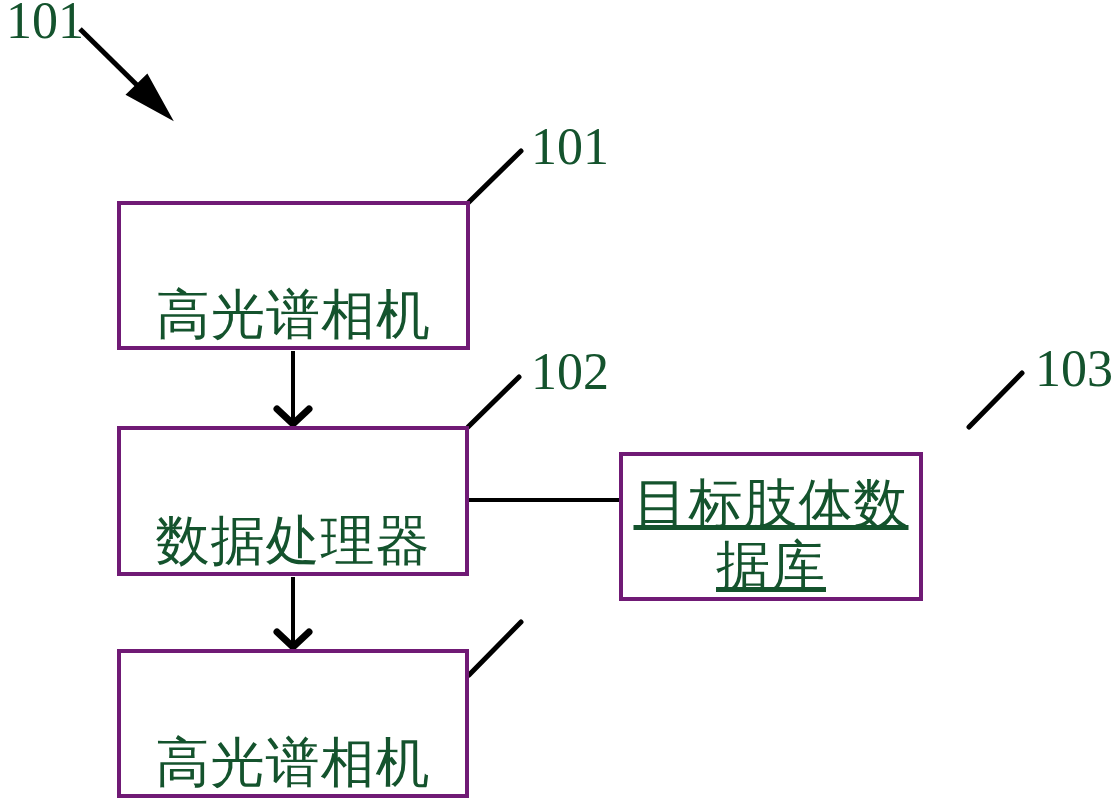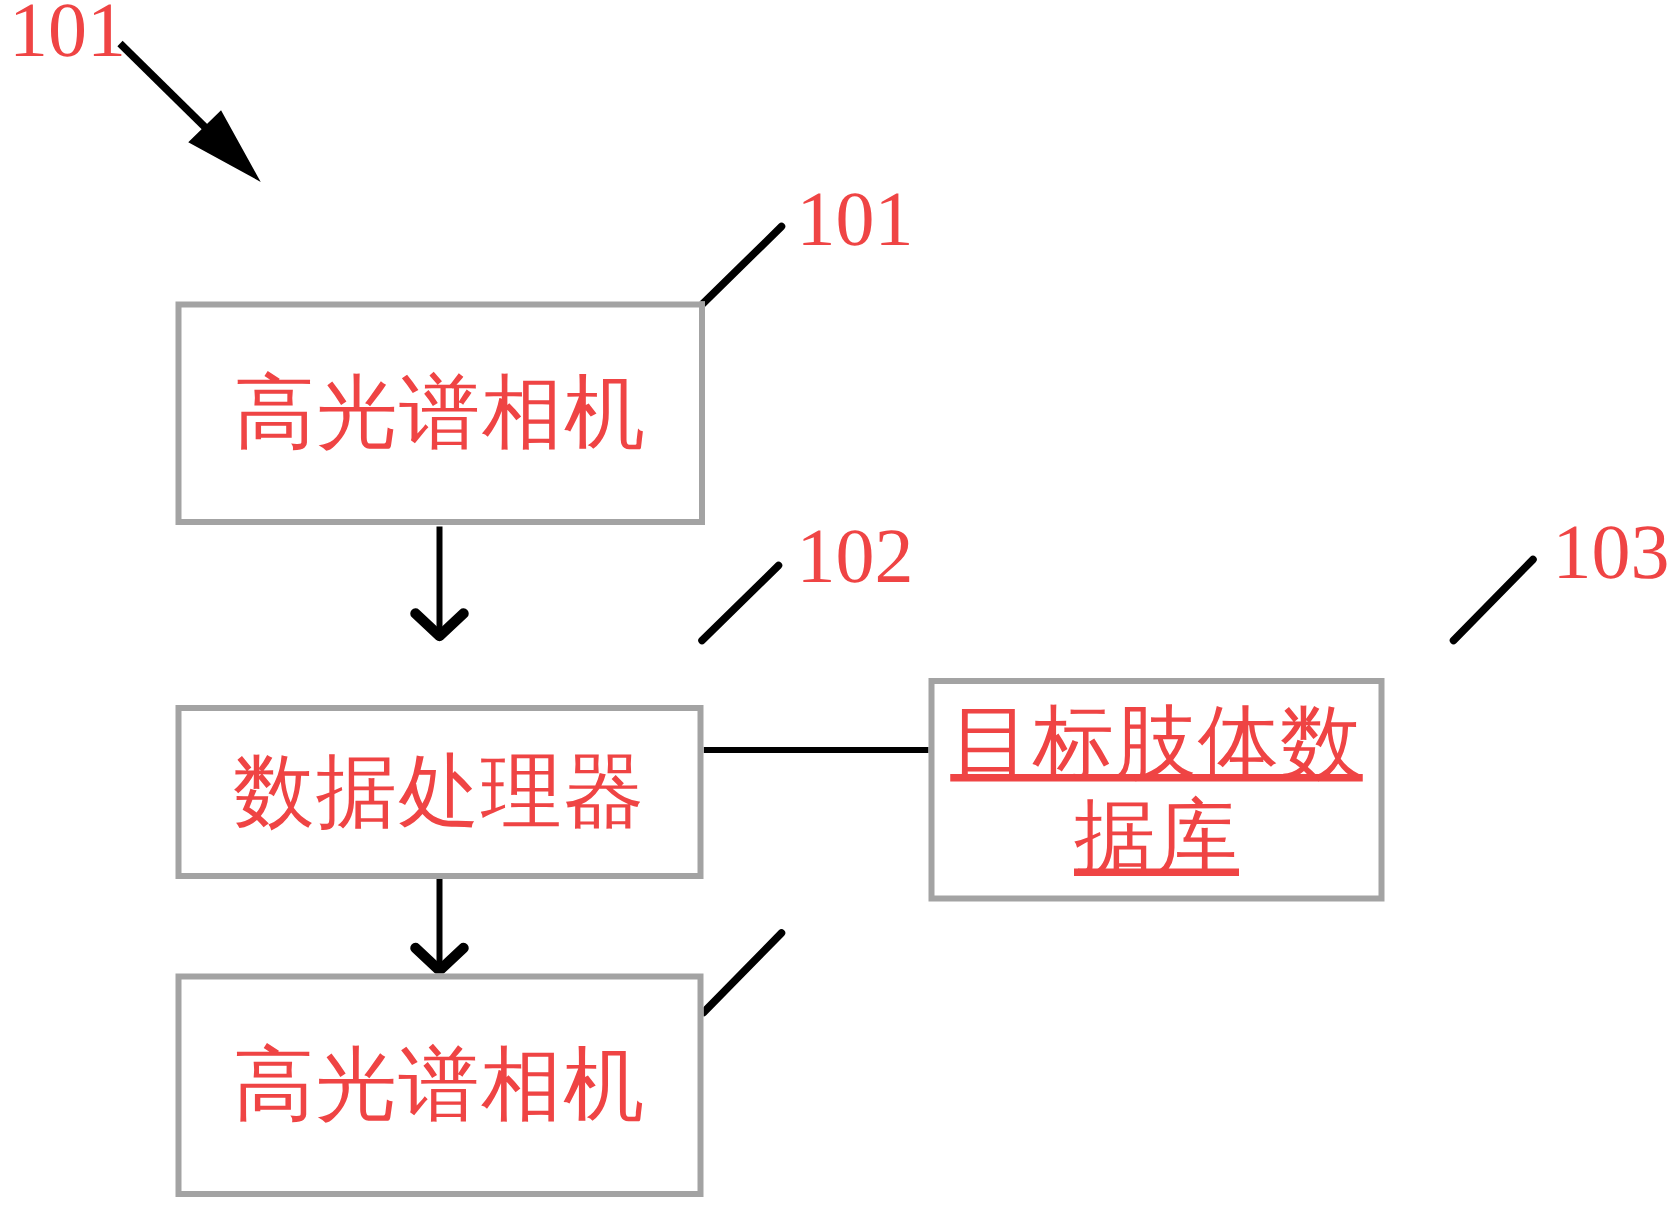--- a/index.html
+++ b/index.html
@@ -6,45 +6,45 @@
     margin: 0;
     padding: 0;
     background: #ffffff;
   }
   .canvas {
     position: relative;
     width: 1118px;
     height: 807px;
     background: #ffffff;
     font-family: "Liberation Serif", "DejaVu Serif", serif;
-    color: #ef4444;
+    color: #14532d;
     overflow: hidden;
   }
   .lines-overlay {
     position: absolute;
     left: 0;
     top: 0;
     width: 1118px;
     height: 807px;
   }
   .node-box {
     position: absolute;
     box-sizing: border-box;
-    border: 4px solid #a3a3a3;
+    border: 4px solid #701a75;
     background: #ffffff;
     display: flex;
-    align-items: center;
+    align-items: flex-end;
     justify-content: center;
     font-size: 54px;
     line-height: 1.15;
     text-align: center;
     letter-spacing: 1px;
   }
   .box-camera    { left: 117px; top: 201px; width: 353px; height: 149px; }
-  .box-processor { left: 117px; top: 426px; width: 352px; height: 116px; margin-top: 44px; }
+  .box-processor { left: 117px; top: 426px; width: 352px; height: 150px; }
   .box-database  { left: 619px; top: 452px; width: 304px; height: 149px; text-decoration: underline; }
   .box-display   { left: 117px; top: 649px; width: 352px; height: 149px; }
   .node-label {
     display: inline-block;
   }
   .wrap-narrow {
     width: 292px; 
   }
   .ref-label {
     position: absolute;

